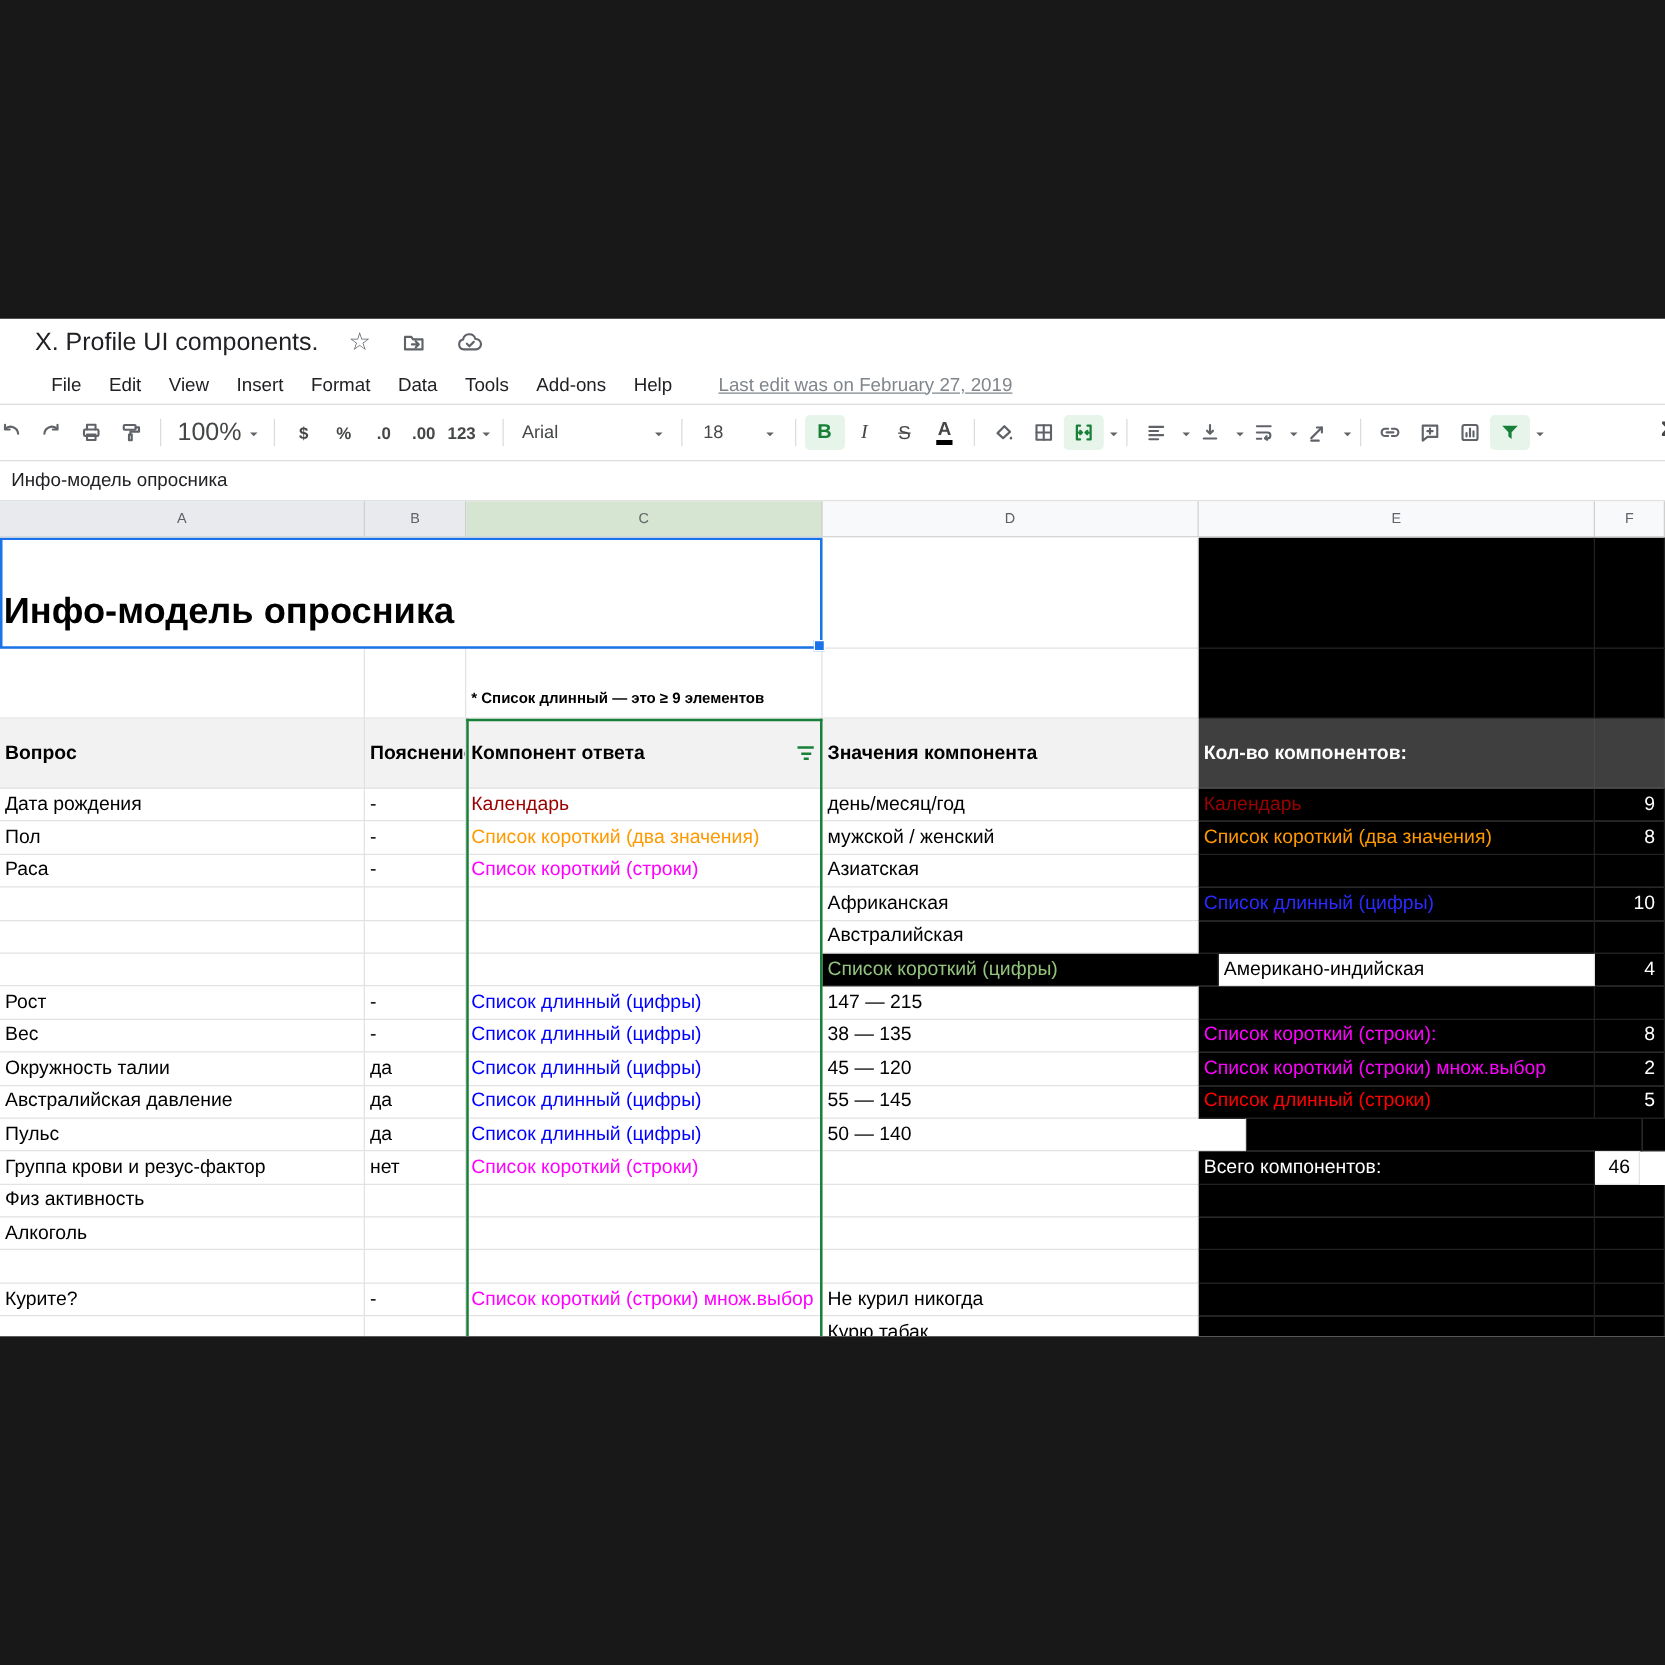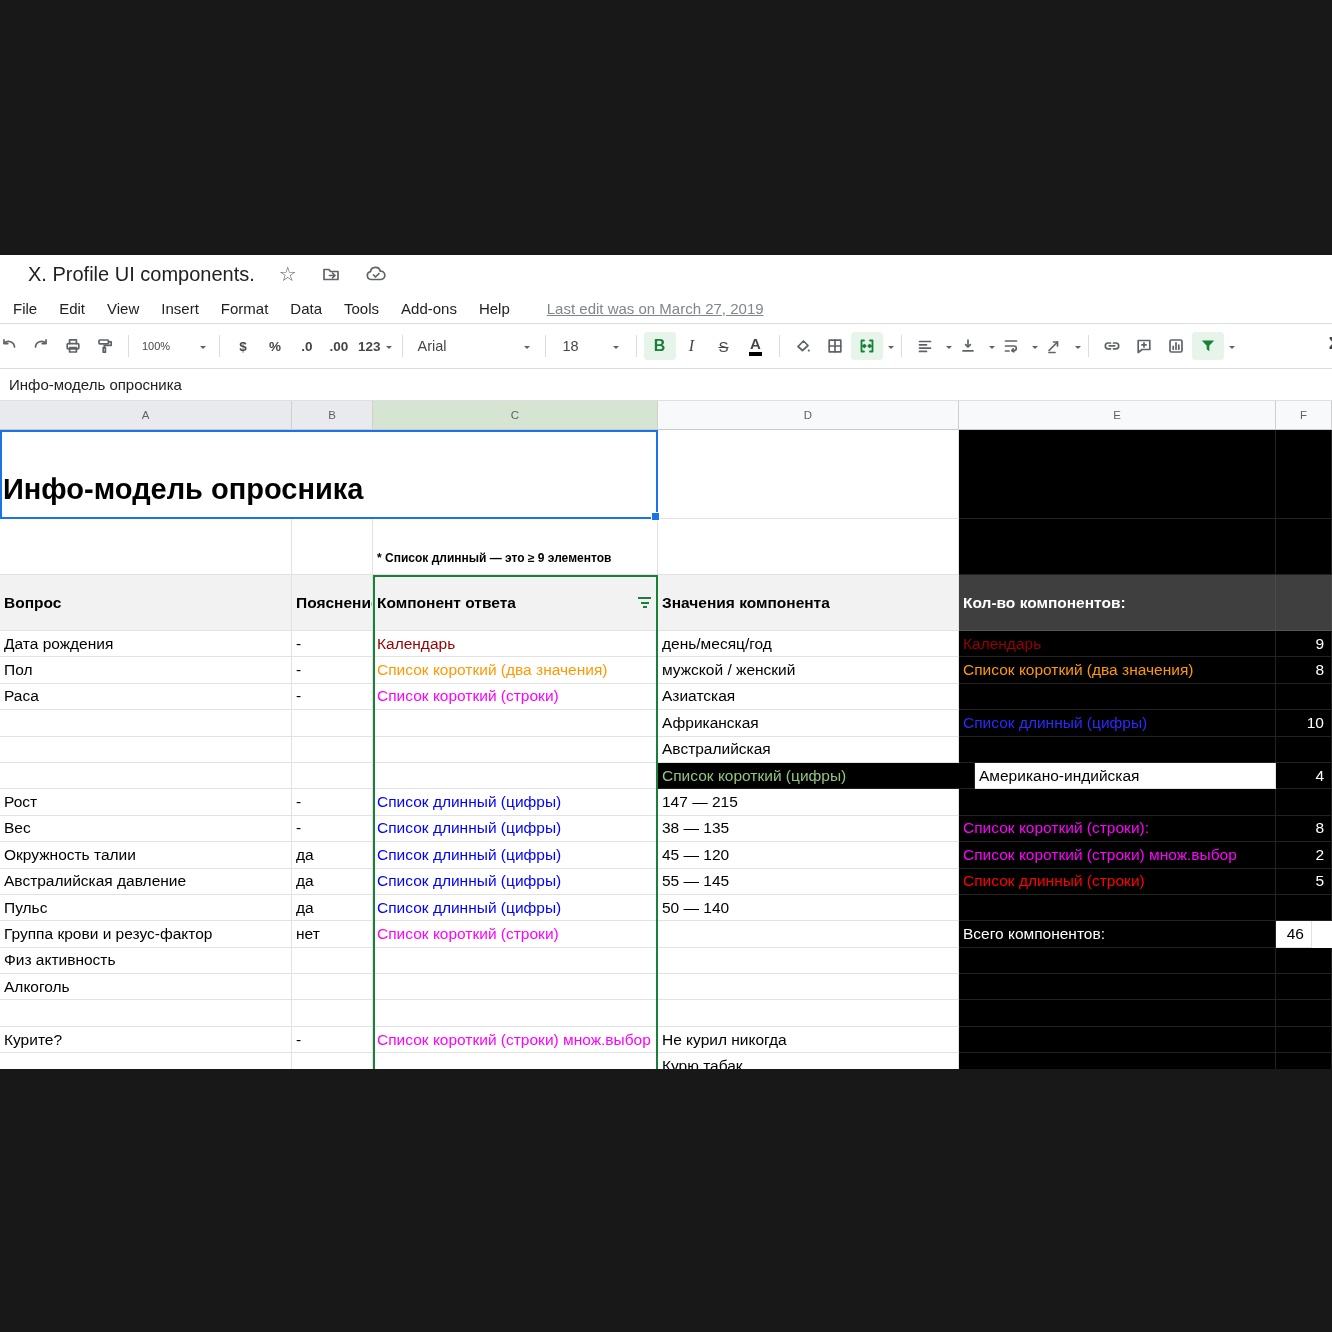--- a/index.html
+++ b/index.html
@@ -7,40 +7,40 @@
        font-family:"Liberation Sans",sans-serif;overflow:hidden;}
   .app{position:absolute;top:255px;left:0;width:1332px;height:814px;background:#fff;overflow:hidden;}
 
   
   .titlebar{height:38px;display:flex;align-items:center;padding-left:28px;}
   .doc-title{font-size:20px;color:#202124;}
   .titlebar .tico{margin-left:24px;display:flex;align-items:center;color:#5f6368;}
   .star-ch{font-size:20px;line-height:1;color:#5f6368;}
 
   
-  .menubar{height:30px;display:flex;align-items:center;padding-left:2px;font-size:15px;color:#202124;}
+  .menubar{height:30px;display:flex;align-items:center;padding-left:30px;font-size:15px;color:#202124;}
   .menu-item{padding:0 11px;cursor:default;}
   .lastedit{margin-left:26px;color:#80868b;text-decoration:underline;}
 
   
   .toolbar{height:44px;border-top:1px solid #dadce0;border-bottom:1px solid #dadce0;
            display:flex;align-items:center;padding:0 2px;color:#444746;position:relative;overflow:hidden;}
   .tb{height:28px;min-width:26px;padding:0 3px;border-radius:4px;display:flex;align-items:center;
       justify-content:center;font-size:14px;color:#444746;flex:0 0 auto;}
   .tb.txt{font-weight:bold;font-size:13.5px;}
   .sep{width:1px;height:22px;background:#dadce0;margin:0 7px;flex:0 0 auto;}
   .car{width:0;height:0;border:3.6px solid transparent;border-top-color:#5f6368;margin-left:5px;margin-top:6px;flex:0 0 auto;}
   .green-bg{background:#e6f4ea;}
   .bold-b{color:#188038;font-weight:bold;font-size:16px;}
   .ital{font-style:italic;font-family:"Liberation Serif",serif;font-size:16px;}
   .strike{text-decoration:line-through;font-size:15px;}
   .acolor{font-size:15px;font-weight:bold;border-bottom:4px solid #000;line-height:1.05;padding:0 1px;}
   .fontsel{width:112px;justify-content:space-between;padding:0 8px;font-size:14.5px;}
   .sizesel{width:56px;justify-content:space-between;padding:0 10px;font-size:14.5px;}
-  .zoomsel{width:64px;justify-content:space-between;padding:0 6px;font-size:11px;text-align:right;}
+  .zoomsel{width:64px;justify-content:space-between;padding:0 6px;font-size:20px;text-align:right;}
   svg.ic{stroke:#5f6368;fill:none;stroke-width:1.7;stroke-linecap:round;stroke-linejoin:round;}
   svg.icg{stroke:#188038;fill:none;stroke-width:1.8;stroke-linecap:round;stroke-linejoin:round;}
   .sigma{position:absolute;right:-7px;top:10px;font-size:17px;color:#444746;font-weight:bold;}
   .undo-cut{margin-left:-9px;}
 
   
   .formulabar{height:31px;border-bottom:1px solid #e0e0e0;display:flex;align-items:center;
               padding-left:9px;font-size:15px;color:#202124;}
 
   
@@ -103,21 +103,21 @@
   <div class="menubar">
     <span class="menu-item">File</span>
     <span class="menu-item">Edit</span>
     <span class="menu-item">View</span>
     <span class="menu-item">Insert</span>
     <span class="menu-item">Format</span>
     <span class="menu-item">Data</span>
     <span class="menu-item">Tools</span>
     <span class="menu-item">Add-ons</span>
     <span class="menu-item">Help</span>
-    <span class="lastedit">Last edit was on March 27, 2019</span>
+    <span class="lastedit">Last edit was on February 27, 2019</span>
   </div>
 
   <div class="toolbar">
     <span class="tb undo-cut">
       <svg class="ic" width="18" height="18" viewBox="0 0 18 18">
           <path d="M14.5 10A6 6 0 0 0 4.2 6.2"></path>
           <path d="M4 2.8v3.8h3.8"></path>
         </svg>
     </span>
     <span class="tb">
@@ -370,21 +370,21 @@
           <div class="c" style="width: 81px;">да</div>
           <div class="c" style="width: 285px; color: rgb(0, 0, 255);">Список длинный (цифры)</div>
           <div class="c" style="width: 301px;">55 — 145</div>
           <div class="c ck" style="width: 317px; color: rgb(255, 0, 0);">Список длинный (строки)</div>
           <div class="c ck fnum" style="width: 56px;">5</div>
         </div>
         <div class="row" style="height: 26.4px;">
           <div class="c" style="width: 292px;">Пульс</div>
           <div class="c" style="width: 81px;">да</div>
           <div class="c" style="width: 285px; color: rgb(0, 0, 255);">Список длинный (цифры)</div>
-          <div class="c" style="width: 301px;">50 — 140</div>
+          <div class="c" style="width: 339px;">50 — 140</div>
           <div class="c ck" style="width: 317px;"></div>
           <div class="c ck fnum" style="width: 56px;"></div>
         </div>
         <div class="row" style="height: 26.4px;">
           <div class="c" style="width: 292px;">Группа крови и резус-фактор</div>
           <div class="c" style="width: 81px;">нет</div>
           <div class="c" style="width: 285px; color: rgb(255, 0, 255);">Список короткий (строки)</div>
           <div class="c" style="width: 301px;"></div>
           <div class="c ck" style="width: 317px; color: rgb(255, 255, 255);">Всего компонентов:</div>
           <div class="c ck fnum fwhite" style="width: 36px;">46</div>

